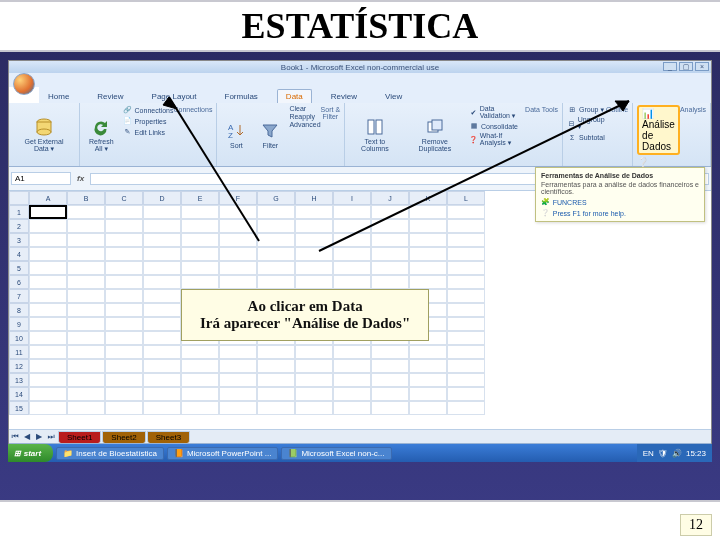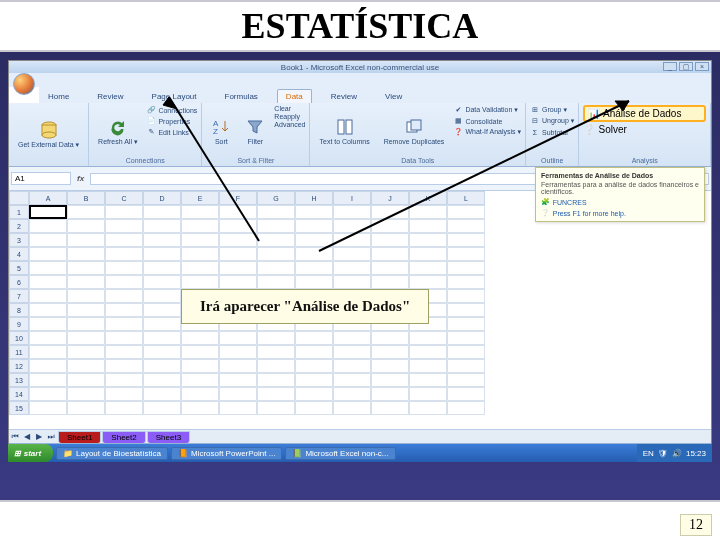--- a/index.html
+++ b/index.html
@@ -18,21 +18,21 @@
   .wincontrols span { width: 14px; height: 9px; background: #cfe0f2; border: 1px solid #7a9cc6; font-size: 7px; display: flex; align-items: center; justify-content: center; }
 
   .quickrow { height: 14px; display: flex; align-items: center; gap: 6px; padding-left: 4px; background: #e4eefb; }
   .office-btn { width: 22px; height: 22px; border-radius: 50%; background: radial-gradient(circle at 30% 30%, #ffd27a, #e07030 60%, #2a6db0); border: 1px solid #8aa7cc; position: absolute; top: 12px; left: 4px; }
 
   .ribbon-tabs { margin-left: 30px; height: 16px; display: flex; align-items: center; gap: 10px; background: #e4eefb; padding-top: 2px; }
   .rtab { padding: 2px 8px; font-size: 8px; color: #2a4a7a; border: 1px solid transparent; border-bottom: none; border-radius: 2px 2px 0 0; }
   .rtab.active { background: #f2f6fc; border-color: #9ab3d4; color: #d96a00; }
 
   .ribbon { height: 64px; background: linear-gradient(#e7f0fb,#d5e4f5); border-bottom: 1px solid #9ab3d4; display: flex; }
-  .rgroup { border-right: 1px solid #b9cee6; padding: 2px 4px; display: flex; flex-direction: column; justify-content: space-between; }
+  .rgroup { border-right: 1px solid #b9cee6; padding: 2px 4px; display: flex; justify-content: space-between; }
   .rgroup-body { display: flex; gap: 4px; flex: 1; }
   .rgroup-label { font-size: 7px; color: #4a6a9a; text-align: center; margin-top: 1px; }
   .bigbtn { display: flex; flex-direction: column; align-items: center; justify-content: center; padding: 2px 4px; border: 1px solid transparent; border-radius: 2px; }
   .bigbtn .ic { width: 20px; height: 20px; display: flex; align-items: center; justify-content: center; }
   .bigbtn .lbl { font-size: 7px; color: #2a4a7a; text-align: center; line-height: 1; margin-top: 1px; }
   .smallstack { display: flex; flex-direction: column; gap: 1px; }
   .smallstack .s { font-size: 7px; color: #2a4a7a; display: flex; align-items: center; gap: 2px; }
   .smallstack .ic { width: 10px; height: 10px; display: inline-flex; align-items: center; justify-content: center; }
   .highlight-btn { border: 2px solid #ffb020; background: #fff7cc; border-radius: 3px; padding: 1px 3px; }
 
@@ -57,21 +57,21 @@
   .tooltip-pop .tt-link { color: #1a5aad; margin-top: 3px; display: flex; align-items: center; gap: 3px; }
 
   .arrow { position: absolute; stroke: #000; fill: #000; }
 
   .callout { position: absolute; top: 228px; left: 172px; background: #fffde5; border: 1px solid #a0a060; padding: 8px 18px; font-family: "Times New Roman", serif; font-size: 15px; color: #111; text-align: center; }
   .callout .l1 { font-weight: bold; }
 
   .sheet-tabs { position: absolute; bottom: 16px; left: 0; right: 0; height: 14px; background: #e4ecf6; border-top: 1px solid #b9cee6; display: flex; align-items: center; font-size: 8px; }
   .sheet-tabs .nav span { width: 12px; display: inline-flex; justify-content: center; color: #2a4a7a; }
   .sheet-tabs .tab { padding: 1px 8px; background: #b91c1c; border: 1px solid #b9cee6; border-bottom: none; margin-left: 1px; border-radius: 0 0 3px 3px; }
-  .sheet-tabs .tab.inactive { background: #8b5cf6; }
+  .sheet-tabs .tab.inactive { background: #a16207; }
 
   .statusbar { position: absolute; bottom: 0; left: 0; right: 0; height: 16px; background: linear-gradient(#dfeafb,#cadbf0); border-top: 1px solid #9ab3d4; display: flex; align-items: center; justify-content: space-between; padding: 0 4px; font-size: 8px; color: #2a4a7a; }
   .zoom { display: flex; align-items: center; gap: 4px; }
   .zoom .track { width: 60px; height: 3px; background: #aac; position: relative; }
   .zoom .thumb { position: absolute; left: 28px; top: -2px; width: 6px; height: 8px; background: #6a8abf; }
   .win-taskbar { position: absolute; top: 444px; left: 8px; width: 704px; height: 18px; background: linear-gradient(#3b7dd8,#245db0); display: flex; align-items: center; font-size: 8px; color: #fff; }
   .start { background: linear-gradient(#5ab44a,#2e8a2a); height: 100%; padding: 0 12px 0 6px; display: flex; align-items: center; gap: 3px; border-radius: 0 8px 8px 0; font-style: italic; font-weight: bold; }
   .tbtn { background: #4a84d0; border: 1px solid #3a6ab0; margin-left: 3px; padding: 1px 6px; display: flex; align-items: center; gap: 3px; border-radius: 2px; }
   .tray { margin-left: auto; background: #2a68b8; height: 100%; padding: 0 6px; display: flex; align-items: center; gap: 4px; }
 
@@ -539,20 +539,21 @@
     <svg class="arrow" style="top:30px;left:140px;" width="160" height="160">
       <line x1="110" y1="150" x2="20" y2="6" stroke="#000" stroke-width="2"></line>
       <polygon points="20,6 28,18 14,14" fill="#000"></polygon>
     </svg>
     <svg class="arrow" style="top:30px;left:300px;" width="340" height="170">
       <line x1="10" y1="160" x2="320" y2="10" stroke="#000" stroke-width="2"></line>
       <polygon points="320,10 306,10 314,20" fill="#000"></polygon>
     </svg>
 
     <div class="callout">
+      <div class="l1">Ao clicar em Data</div>
       <div class="l1">Irá aparecer "Análise de Dados"</div>
     </div>
 
     <div class="sheet-tabs">
       <div class="nav"><span>⏮</span><span>◀</span><span>▶</span><span>⏭</span></div>
       <div class="tab">Sheet1</div>
       <div class="tab inactive">Sheet2</div>
       <div class="tab inactive">Sheet3</div>
     </div>
 
@@ -573,21 +574,21 @@
 
   </div>
 
   <div class="win-taskbar">
     <div class="start">
       <span>⊞</span>
       <span>start</span>
     </div>
     <div class="tbtn">
         <span>📁</span>
-        <span>Layout de Bioestatística</span>
+        <span>Insert de Bioestatística</span>
       </div>
     <div class="tbtn">
         <span>📙</span>
         <span>Microsoft PowerPoint ...</span>
       </div>
     <div class="tbtn">
         <span>📗</span>
         <span>Microsoft Excel non-c...</span>
       </div>
     <div class="tray">

